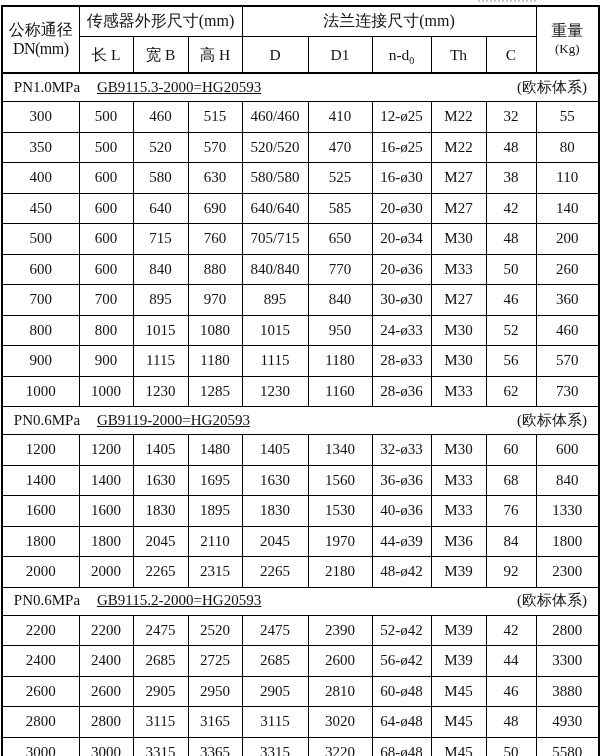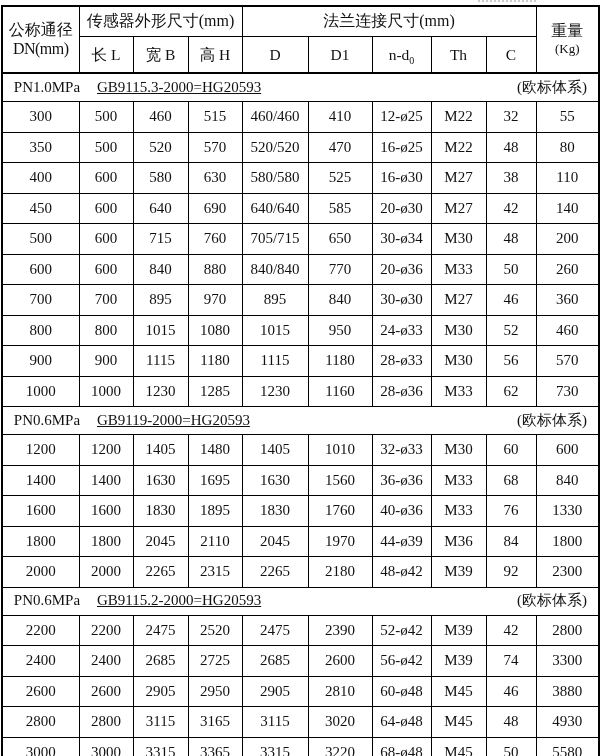--- a/index.html
+++ b/index.html
@@ -195,21 +195,21 @@
           <td>42</td>
           <td>140</td>
         </tr>
         <tr class="data-row">
           <td>500</td>
           <td>600</td>
           <td>715</td>
           <td>760</td>
           <td>705/715</td>
           <td>650</td>
-          <td>30-ø34</td>
+          <td>20-ø34</td>
           <td>M30</td>
           <td>48</td>
           <td>200</td>
         </tr>
         <tr class="data-row">
           <td>600</td>
           <td>600</td>
           <td>840</td>
           <td>880</td>
           <td>840/840</td>
@@ -275,21 +275,21 @@
               <span class="sec-sys">(欧标体系)</span>
             </div>
           </td>
         </tr>
         <tr class="data-row">
           <td>1200</td>
           <td>1200</td>
           <td>1405</td>
           <td>1480</td>
           <td>1405</td>
-          <td>1010</td>
+          <td>1340</td>
           <td>32-ø33</td>
           <td>M30</td>
           <td>60</td>
           <td>600</td>
         </tr>
         <tr class="data-row">
           <td>1400</td>
           <td>1400</td>
           <td>1630</td>
           <td>1695</td>
@@ -299,21 +299,21 @@
           <td>M33</td>
           <td>68</td>
           <td>840</td>
         </tr>
         <tr class="data-row">
           <td>1600</td>
           <td>1600</td>
           <td>1830</td>
           <td>1895</td>
           <td>1830</td>
-          <td>1760</td>
+          <td>1530</td>
           <td>40-ø36</td>
           <td>M33</td>
           <td>76</td>
           <td>1330</td>
         </tr>
         <tr class="data-row">
           <td>1800</td>
           <td>1800</td>
           <td>2045</td>
           <td>2110</td>
@@ -359,21 +359,21 @@
         </tr>
         <tr class="data-row">
           <td>2400</td>
           <td>2400</td>
           <td>2685</td>
           <td>2725</td>
           <td>2685</td>
           <td>2600</td>
           <td>56-ø42</td>
           <td>M39</td>
-          <td>74</td>
+          <td>44</td>
           <td>3300</td>
         </tr>
         <tr class="data-row">
           <td>2600</td>
           <td>2600</td>
           <td>2905</td>
           <td>2950</td>
           <td>2905</td>
           <td>2810</td>
           <td>60-ø48</td>

